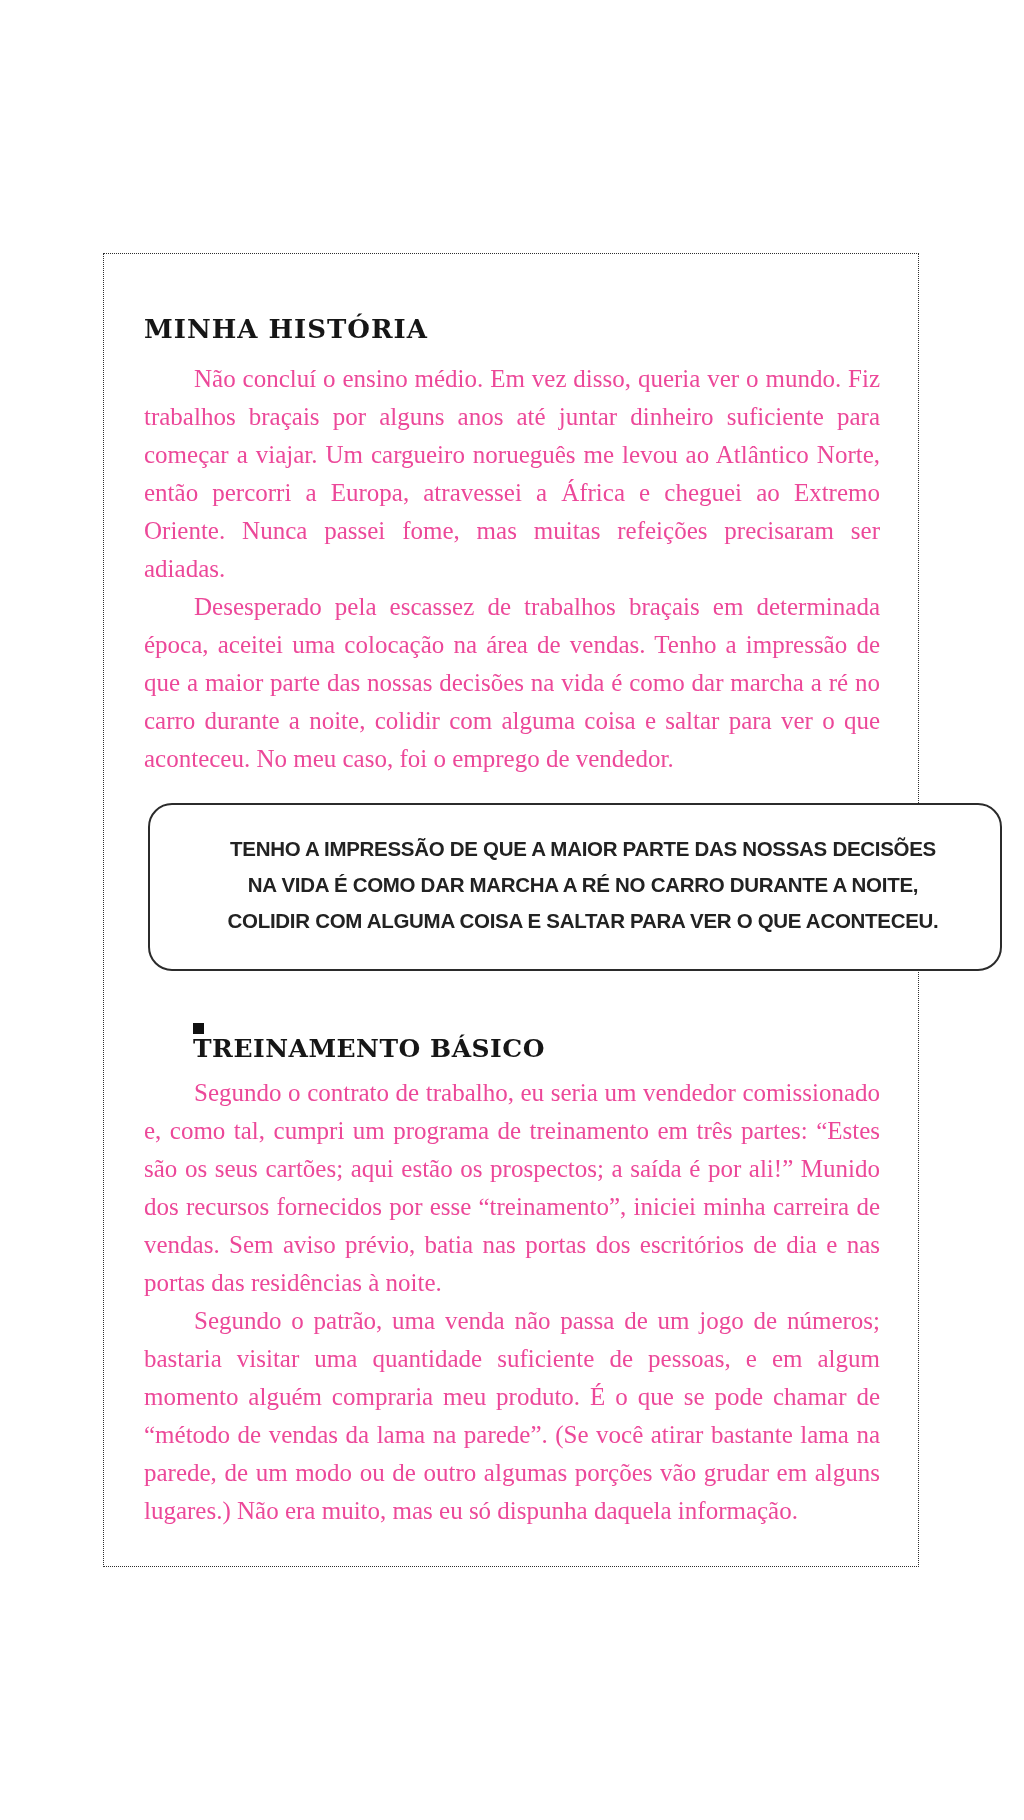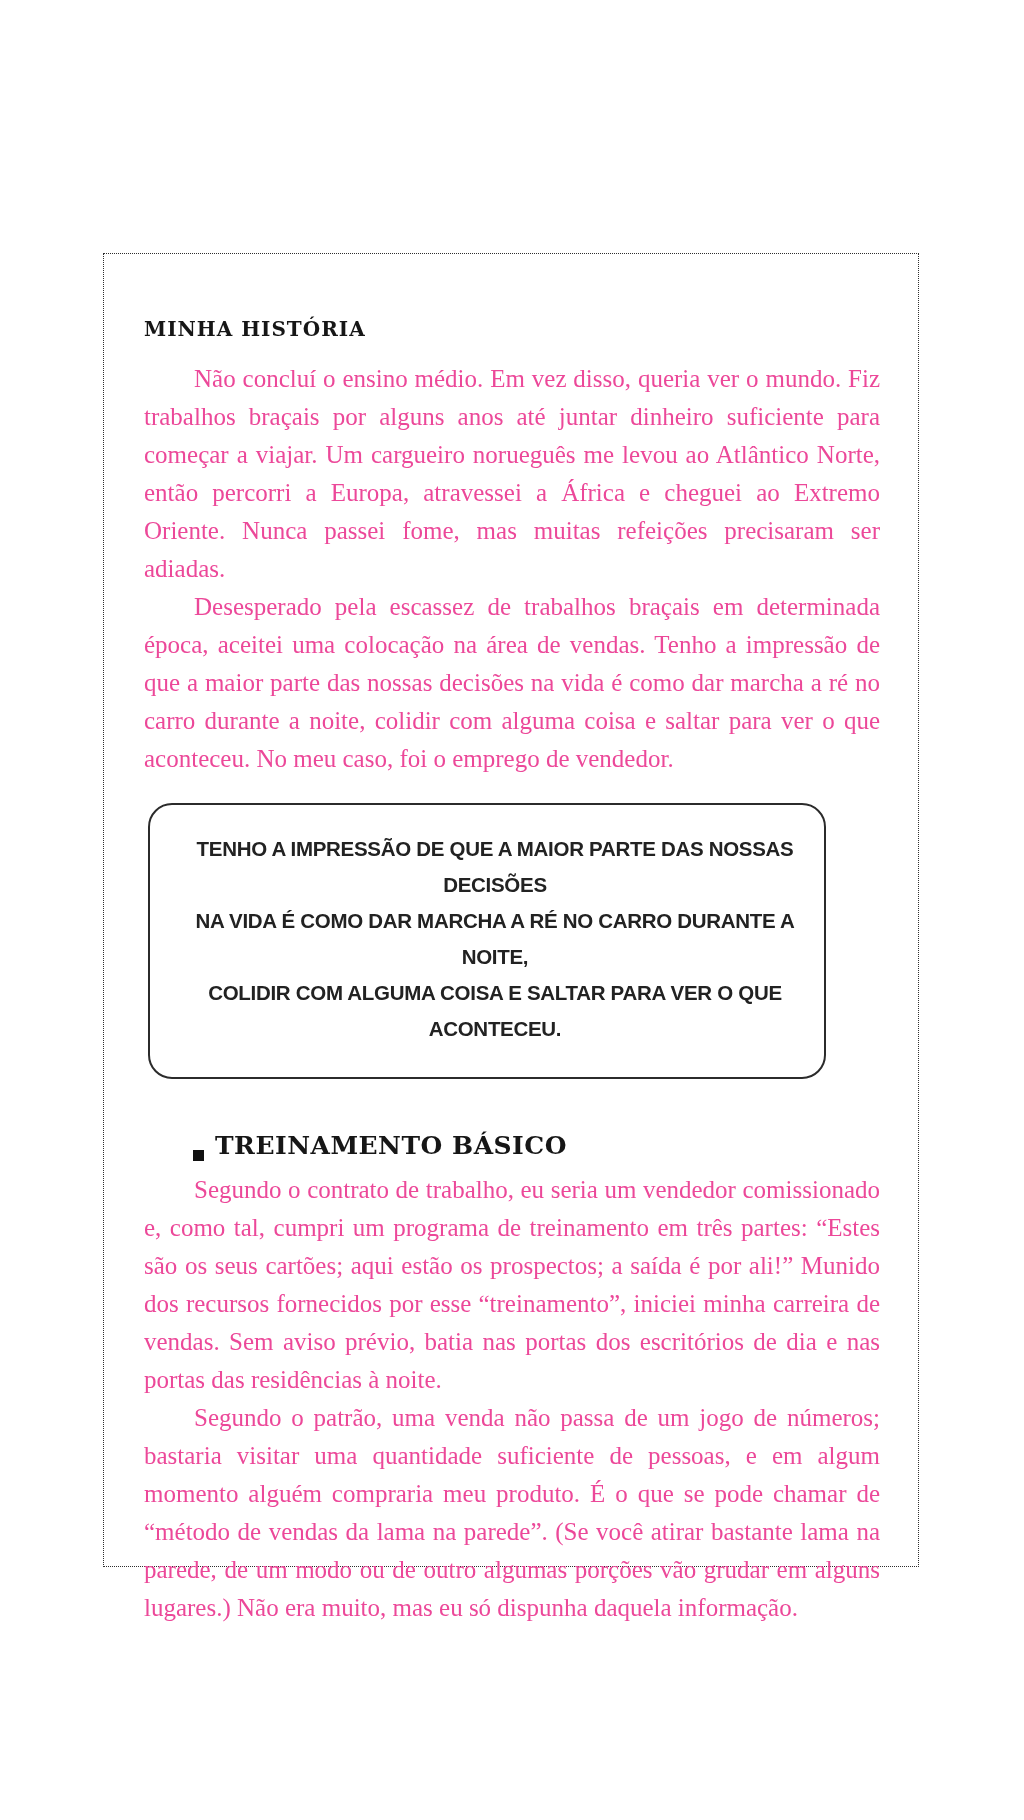--- a/index.html
+++ b/index.html
@@ -21,38 +21,38 @@
     width: 816px;
     height: 1314px;
     box-sizing: border-box;
     border: 1px dotted #2e2e2e;
     padding: 60px 38px 0 40px;
   }
   .chapter-heading {
     margin: 0 0 16px 0;
     font-family: "DejaVu Serif", serif;
     font-weight: bold;
-    font-size: 20px;
+    font-size: 26px;
     line-height: 30px;
     letter-spacing: 1px;
     color: #161616;
   }
   .body-par {
     margin: 0;
     font-family: "Liberation Serif", serif;
     font-size: 25px;
     line-height: 38px;
     color: #ec4899;
     text-align: justify;
     text-indent: 50px;
   }
   .pull-quote {
     box-sizing: border-box;
     margin: 25px 0 0 4px;
-    width: 678px;
+    width: 854px;
     border: 2.5px solid #2b2b2b;
     border-radius: 24px;
     padding: 26px 16px 30px 32px;
     background: #ffffff;
   }
   .pull-quote-text {
     font-family: "Liberation Sans", sans-serif;
     font-weight: bold;
     font-size: 20.5px;
     line-height: 36px;
@@ -63,21 +63,22 @@
   .section-heading {
     margin: 52px 0 10px 0;
     padding-left: 49px;
     font-family: "DejaVu Serif", serif;
     font-weight: bold;
     font-size: 25px;
     line-height: 30px;
     letter-spacing: 0.5px;
     color: #161616;
     display: flex;
-    align-items: flex-end;
+    align-items: flex-start;
+    flex-direction: column;
   }
   .square-bullet {
     display: inline-block;
     width: 11px;
     height: 11px;
     background: #111111;
     margin-right: 11px;
     flex: 0 0 auto;
   }
 </style>

